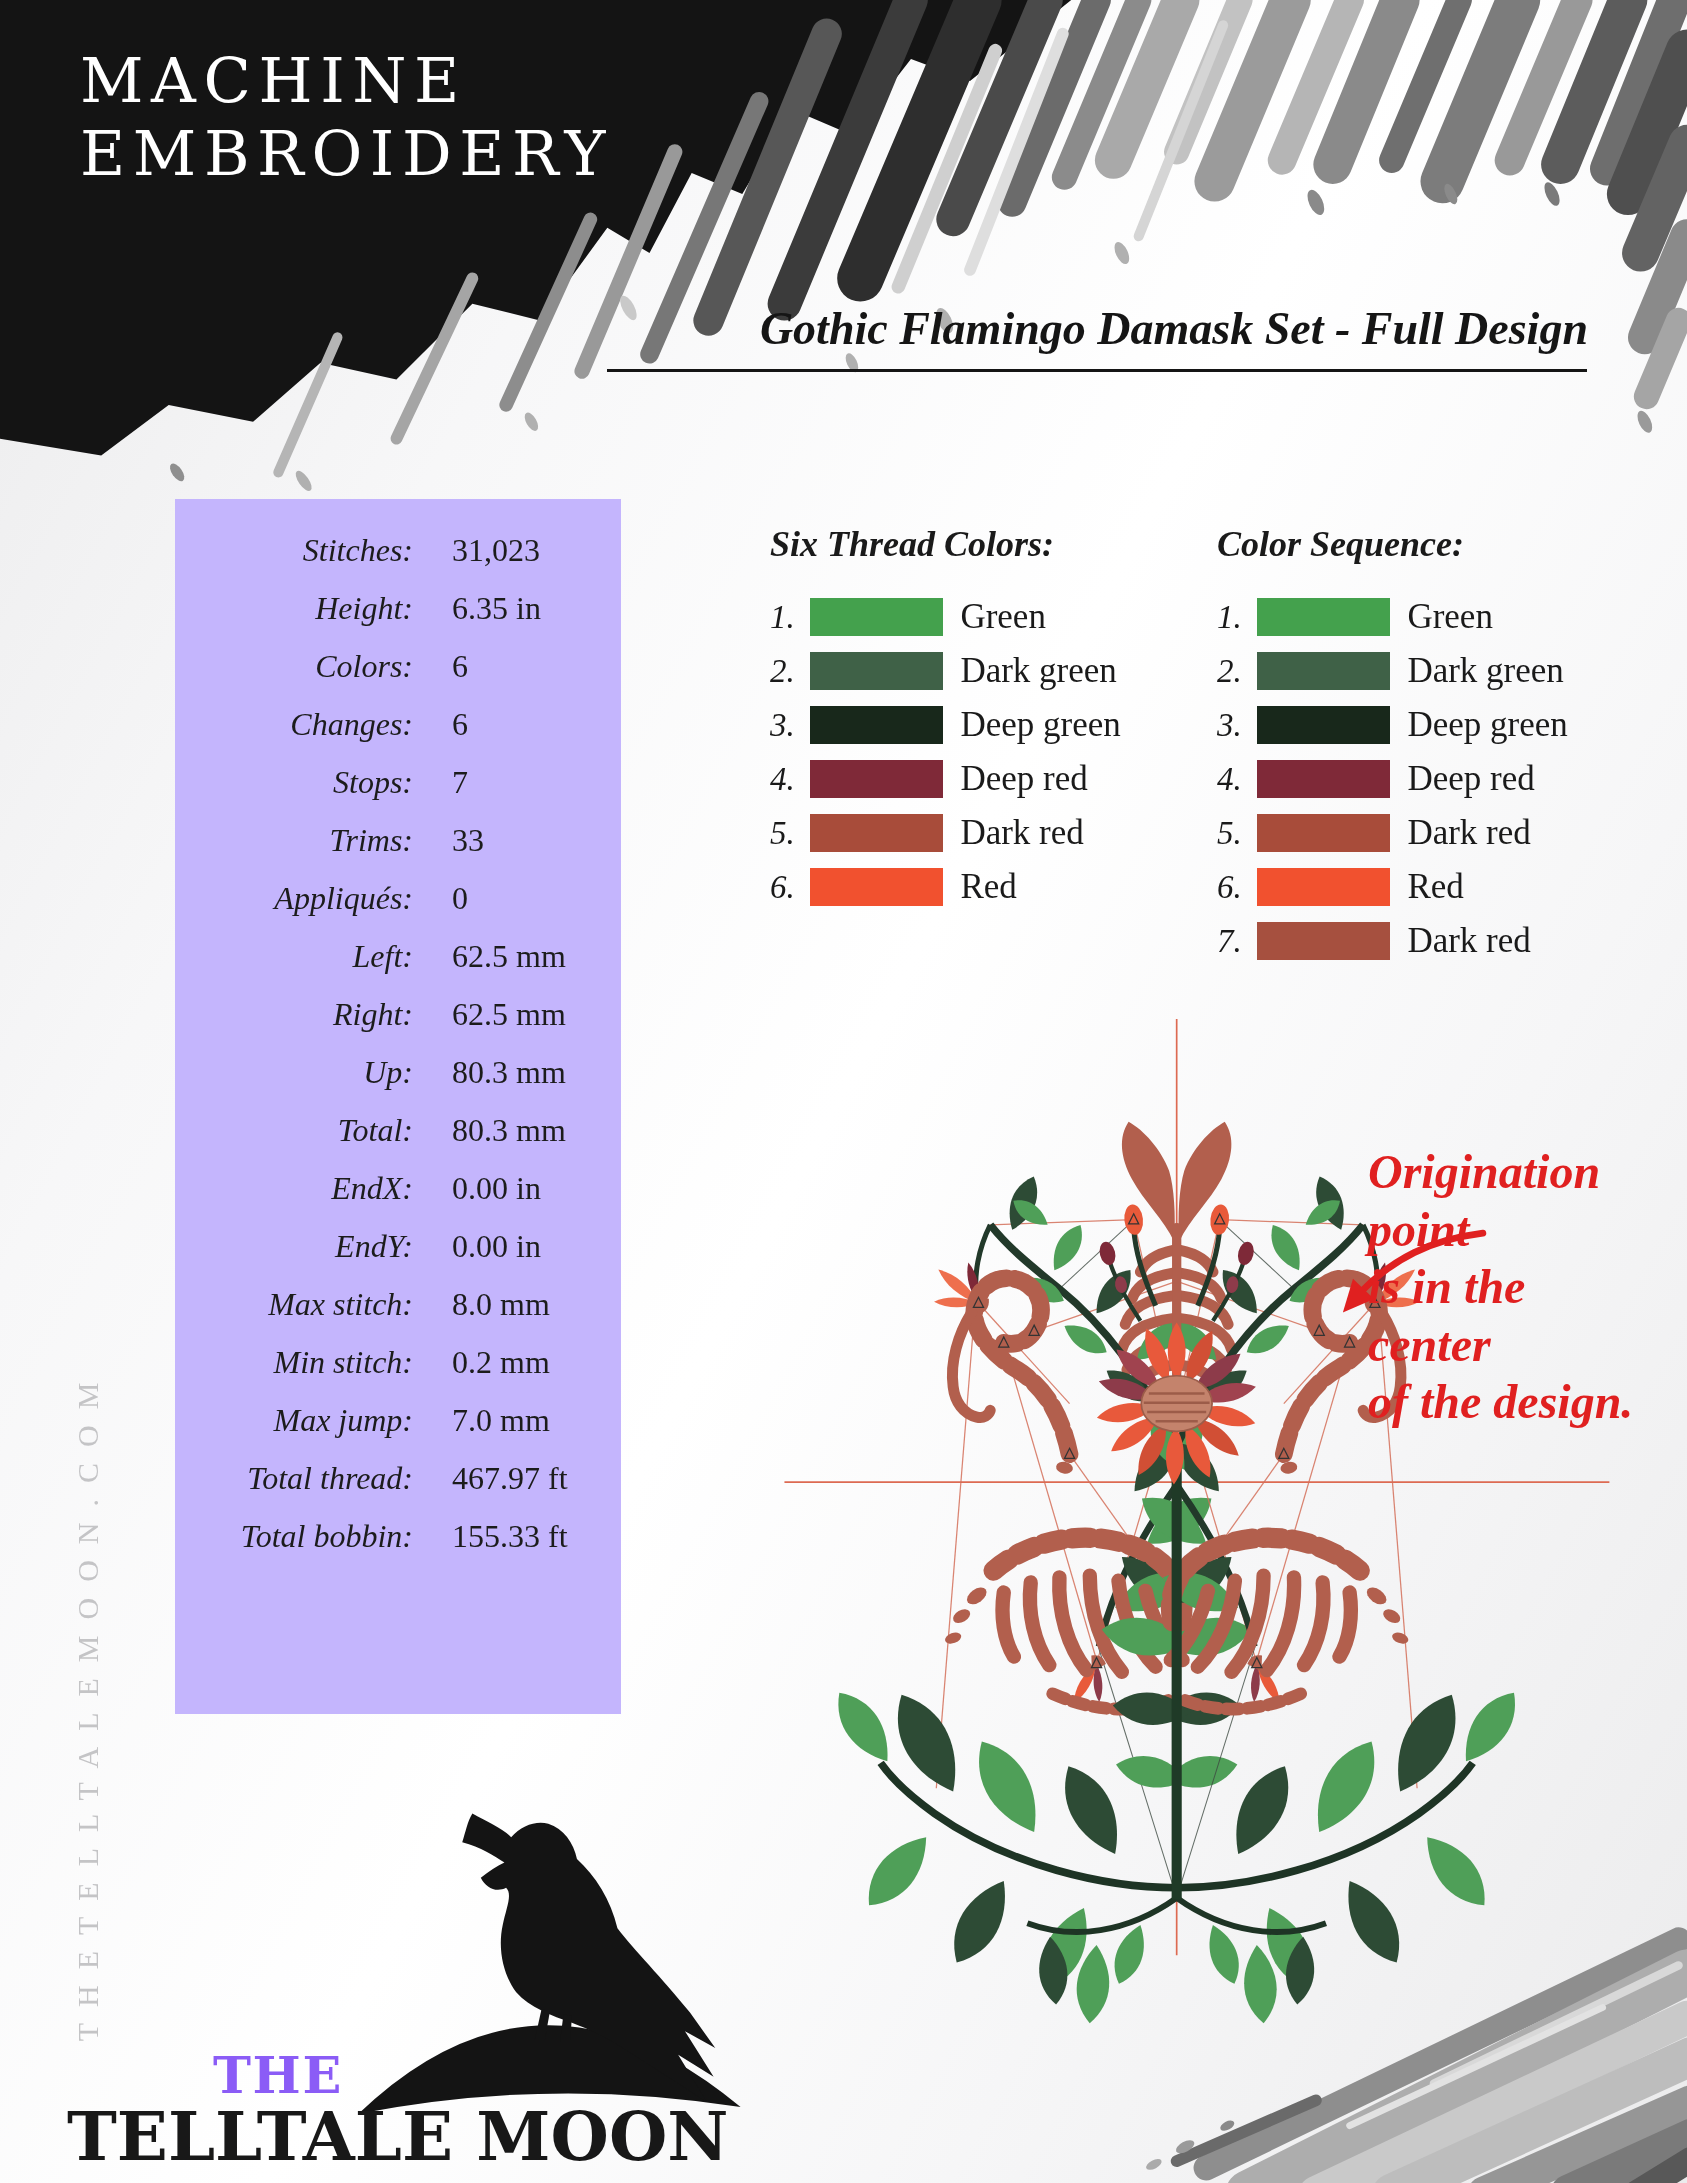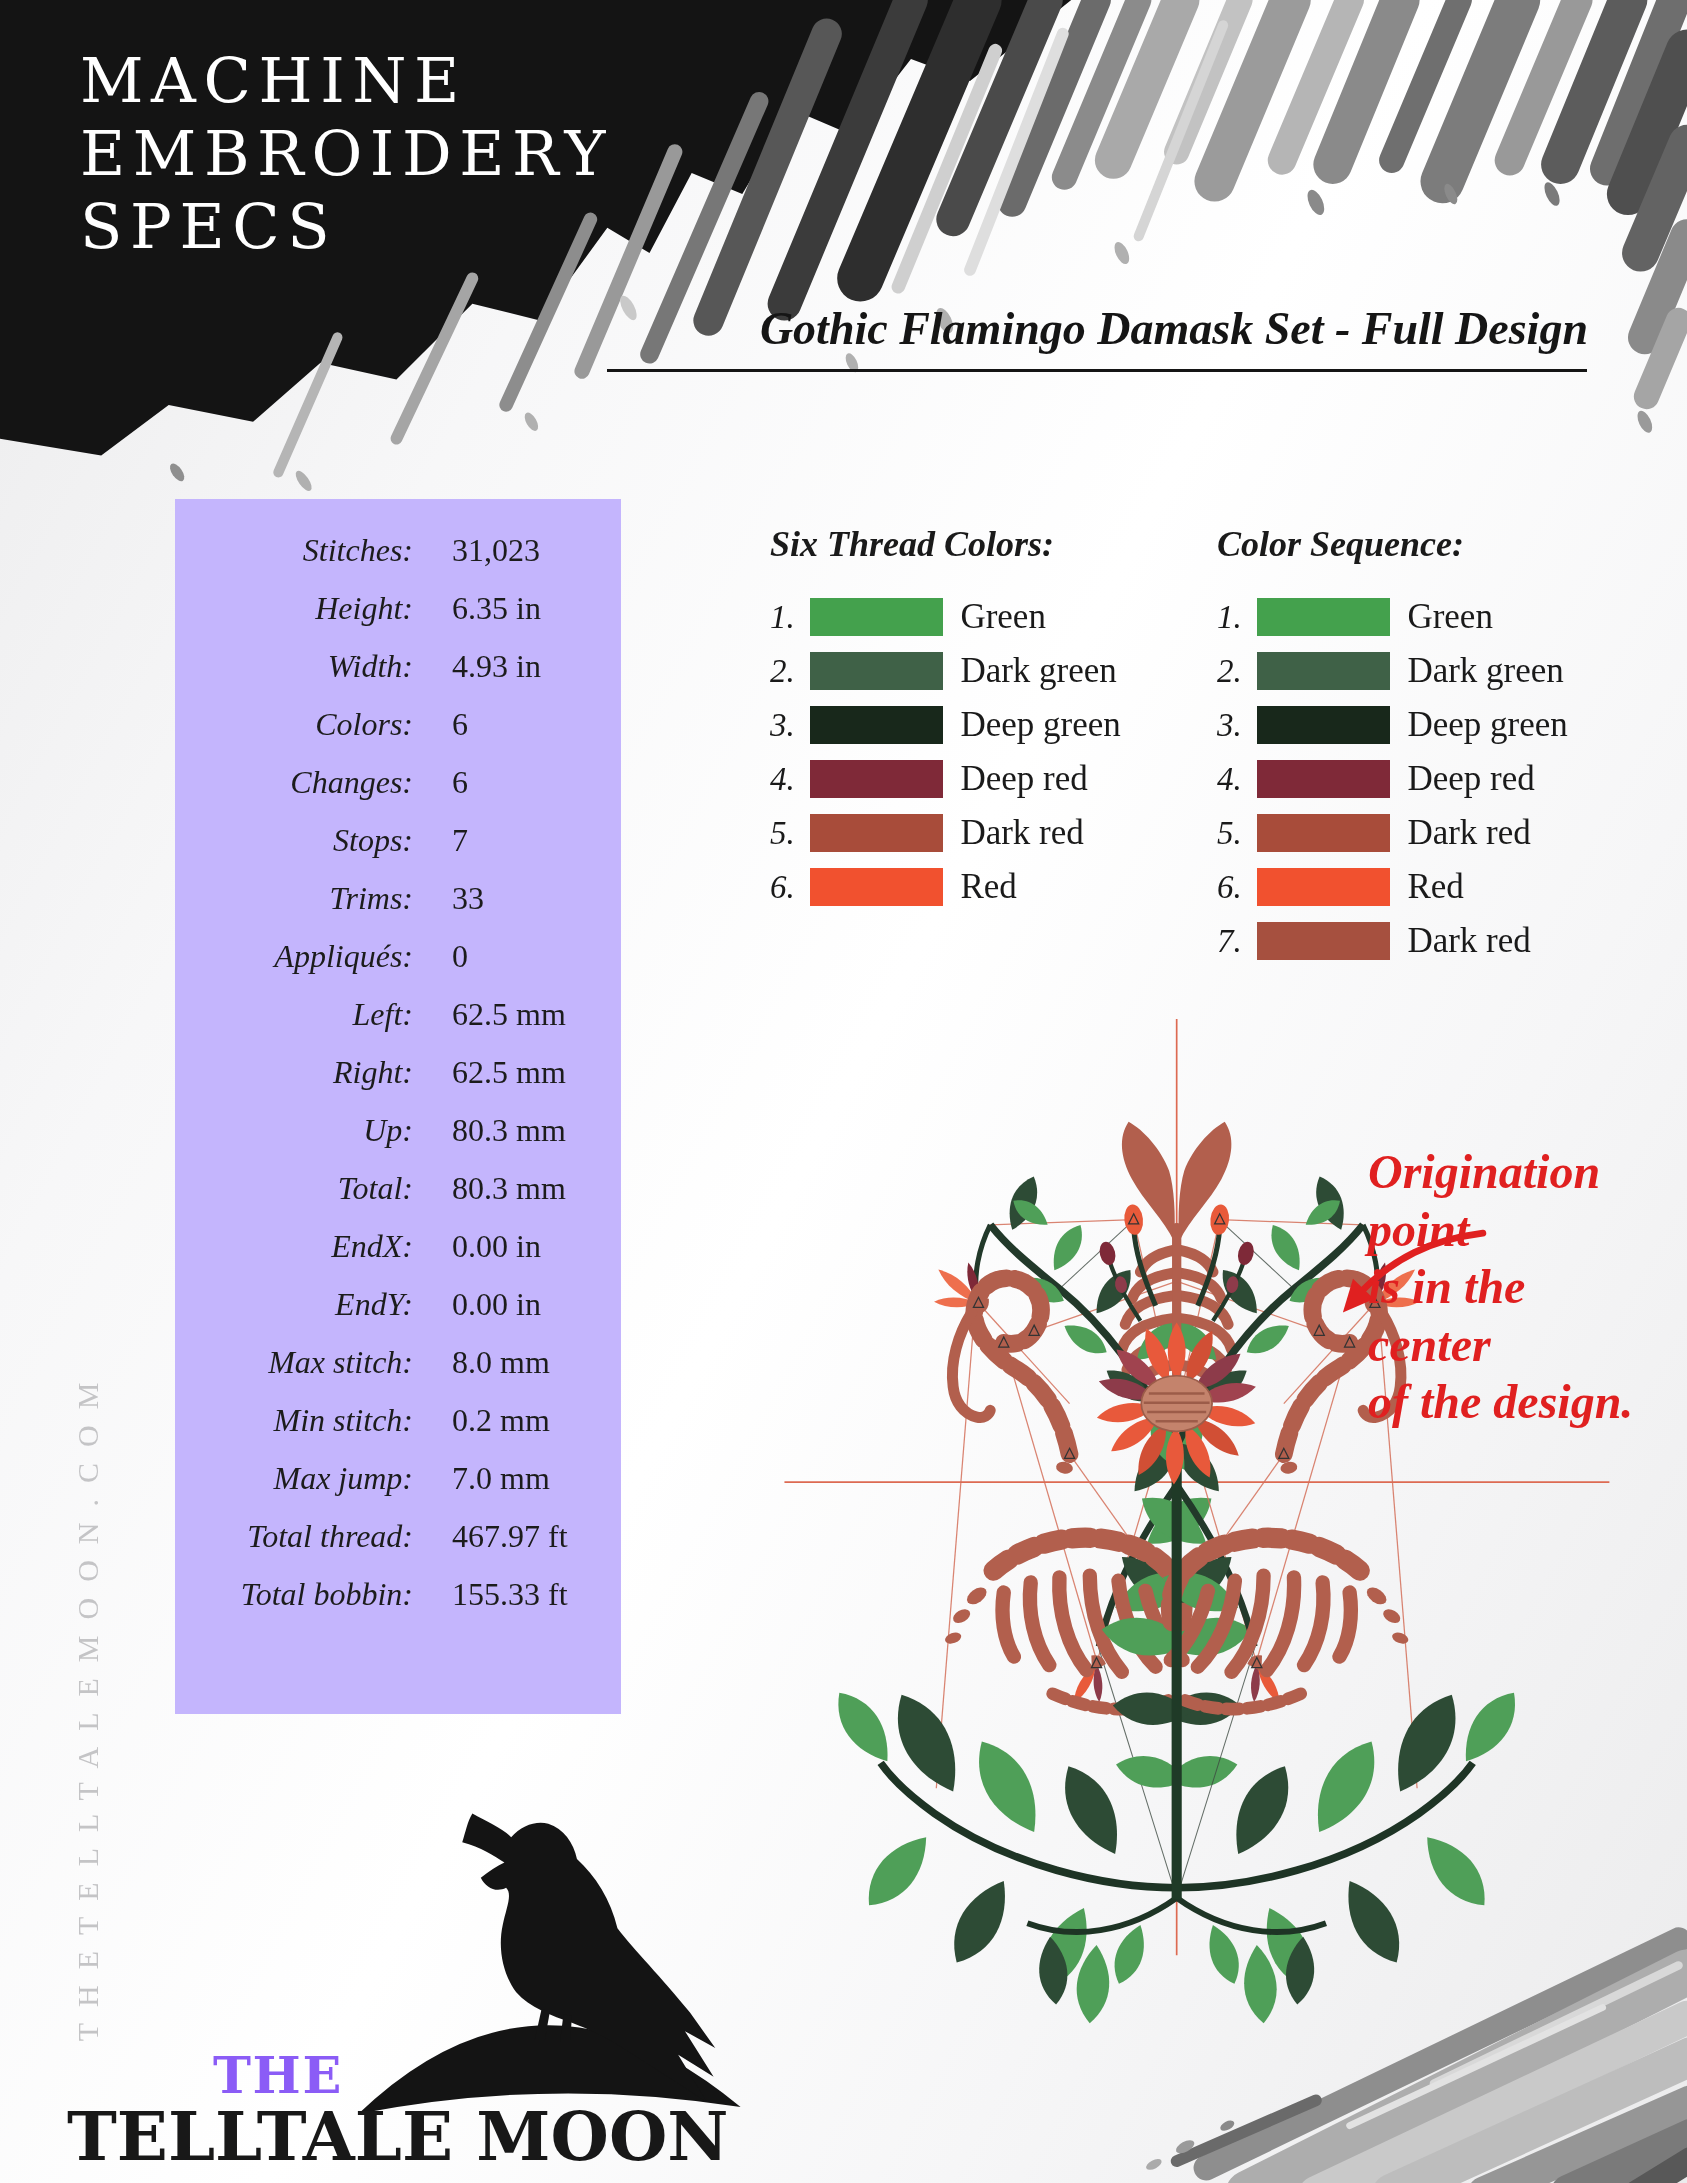--- a/index.html
+++ b/index.html
@@ -319,40 +319,35 @@
         C586,2200 570,2190 548,2184
         C552,2172 554,2160 560,2150 Z"></path>
       <path d="M642,2382 L634,2418 L646,2418 L652,2384 Z"></path>
       <path d="M668,2388 L664,2420 L676,2420 L678,2390 Z"></path>
     </g>
   </svg>
 
   <div class="layer doc-title">
     <div>MACHINE</div>
     <div>EMBROIDERY</div>
-    <div>SPECS</div>
   </div>
 
   <div class="layer design-title">Gothic Flamingo Damask Set - Full Design</div>
   <div class="layer title-rule"></div>
 
   <div class="layer stats-panel">
     <div>
 
     <div class="stat-row">
         <span class="stat-label">Stitches:</span>
         <span class="stat-value">31,023</span>
       </div>
         <div class="stat-row">
         <span class="stat-label">Height:</span>
         <span class="stat-value">6.35 in</span>
-      </div>
-        <div class="stat-row">
-        <span class="stat-label">Width:</span>
-        <span class="stat-value">4.93 in</span>
       </div>
         <div class="stat-row">
         <span class="stat-label">Colors:</span>
         <span class="stat-value">6</span>
       </div>
         <div class="stat-row">
         <span class="stat-label">Changes:</span>
         <span class="stat-value">6</span>
       </div>
         <div class="stat-row">

